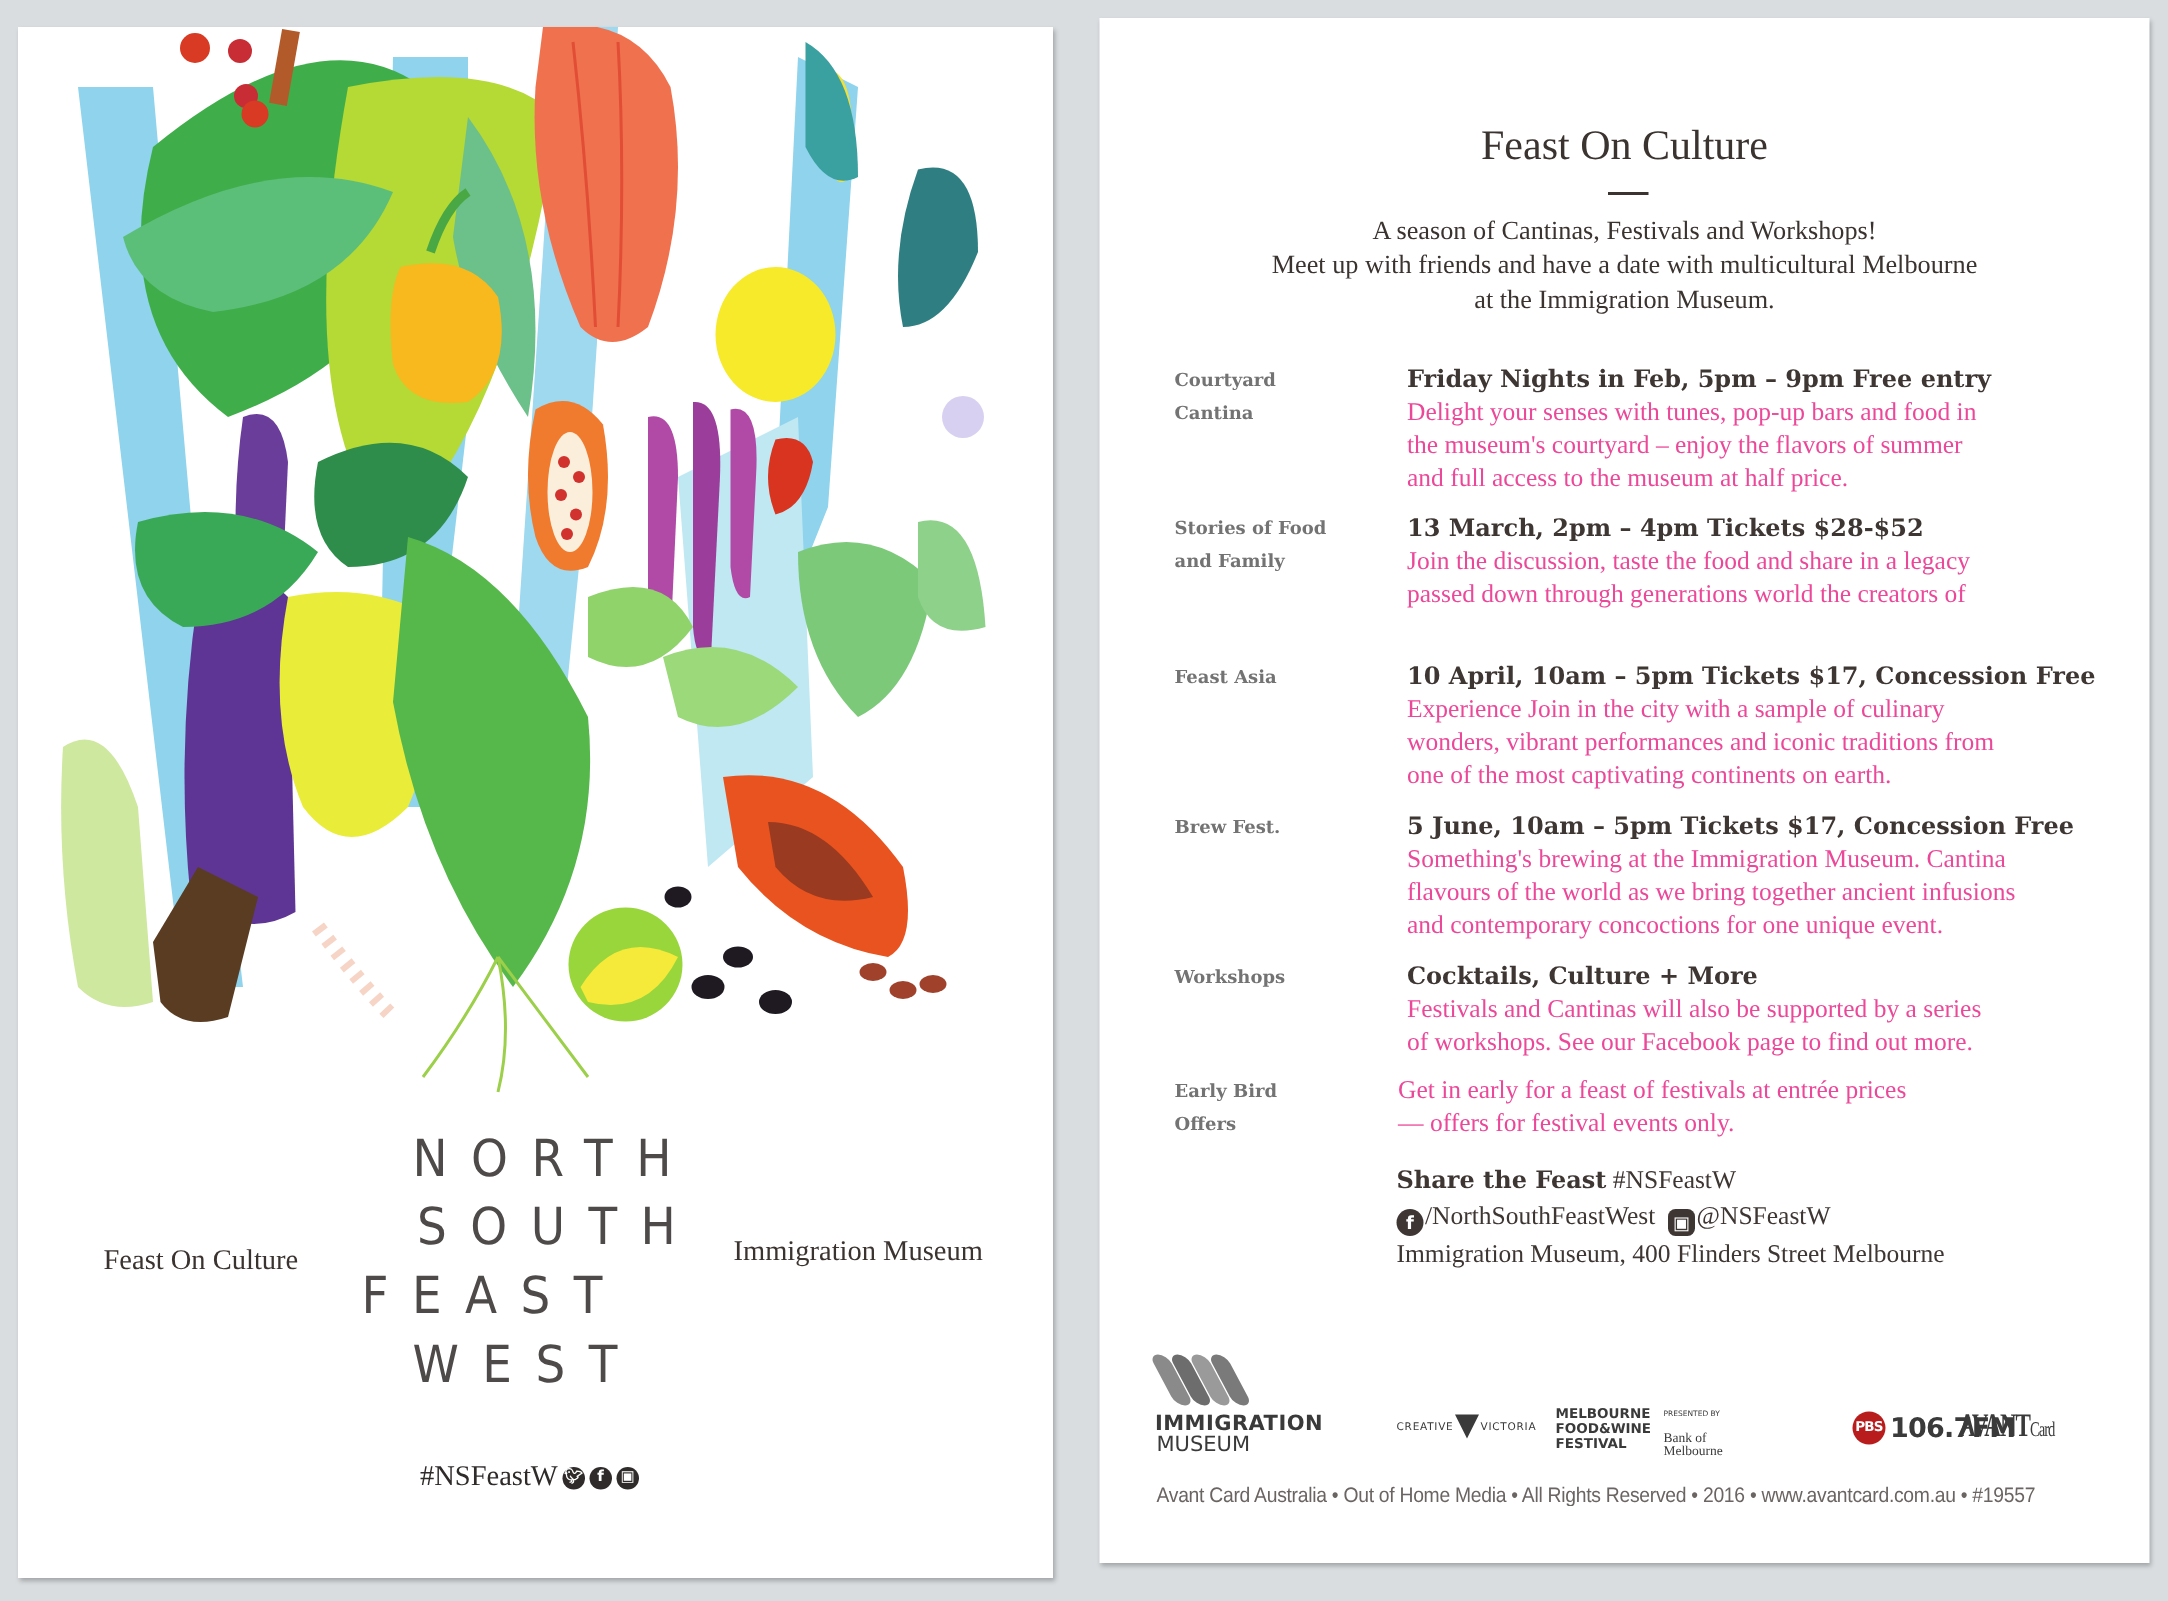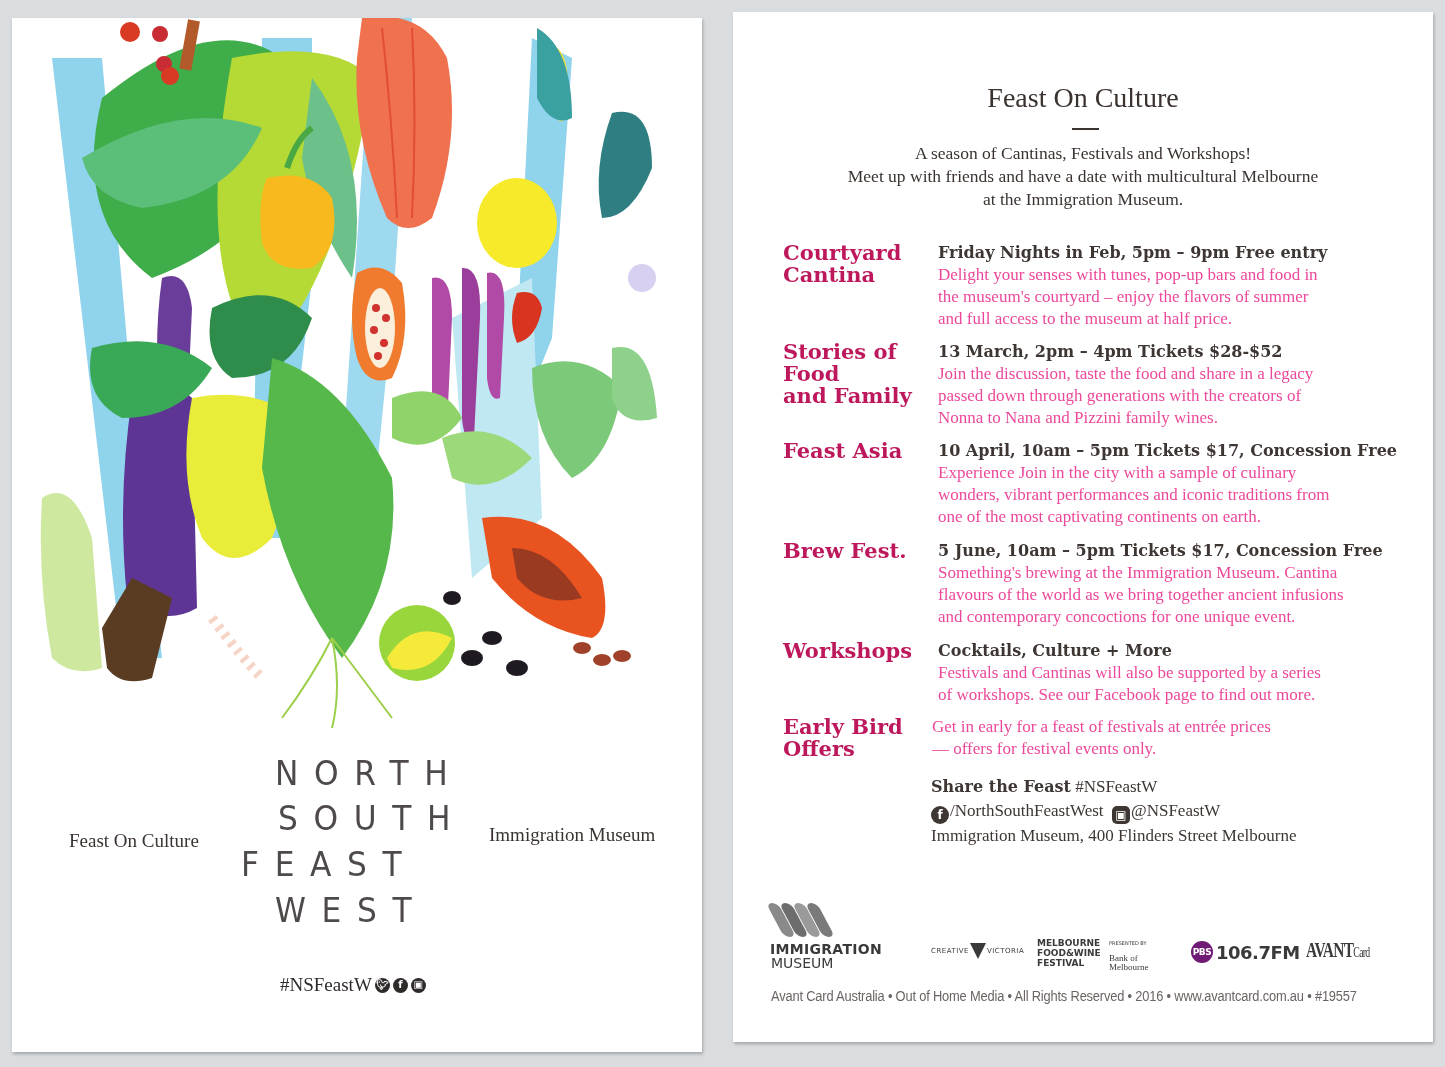--- a/index.html
+++ b/index.html
@@ -50,21 +50,21 @@
     font-family:"Liberation Serif", serif; font-size:28px; color:#3a3330;
   }
   #back-rule { position:absolute; left:339px; top:116px; width:27px; height:2px; background:#3a3330; }
   #back-intro {
     position:absolute; left:0; width:100%; top:130px; text-align:center;
     font-family:"Liberation Serif", serif; font-size:17.5px; line-height:23px; color:#3a3330;
   }
   .event { position:absolute; left:0; width:700px; }
   .event-name {
     position:absolute; left:50px; width:140px;
-    font-family:"DejaVu Serif", serif; font-weight:bold; font-size:21px; line-height:22px; color:#be185d;
+    font-family:"DejaVu Serif", serif; font-weight:bold; font-size:12px; line-height:22px; color:#737373;
   }
   .event-body { position:absolute; left:205px; width:460px; }
   .event-head {
     font-family:"DejaVu Serif", serif; font-weight:bold; font-size:16px; line-height:22px; color:#3e3633;
     white-space:nowrap;
   }
   .event-desc {
     font-family:"Liberation Serif", serif; font-size:17px; line-height:22px; color:#ec4899;
   }
   #share { position:absolute; left:198px; top:763px; font-family:"Liberation Serif", serif; font-size:17px; line-height:24px; color:#3e3633; }
@@ -83,21 +83,21 @@
   #sp-immig .mark { width:60px; height:28px; position:relative; }
   #sp-immig .bar { position:absolute; width:12px; height:34px; top:-2px; border-radius:6px; transform:skewX(28deg); }
   #sp-immig .t1 { font-weight:bold; font-size:14px; letter-spacing:0.3px; margin-top:8px; margin-left:-1px; }
   #sp-immig .t2 { font-size:14px; line-height:12px; }
   #sp-creative { left:160px; top:38px; font-size:7px; font-weight:normal; letter-spacing:0.5px; display:flex; align-items:center; gap:1px; }
   #sp-creative .tri { width:0; height:0; border-left:8px solid transparent; border-right:8px solid transparent; border-top:16px solid #3a3a3a; }
   #sp-mfwf { left:266px; top:33px; font-size:9px; font-weight:bold; line-height:10px; }
   #sp-bank { left:338px; top:34px; font-family:"Liberation Serif", serif; font-size:9px; line-height:9px; }
   #sp-bank .tiny { font-size:5px; font-family:"DejaVu Sans", sans-serif; }
   #sp-pbs { left:420px; top:36px; font-weight:bold; font-size:18px; display:flex; align-items:center; gap:3px; letter-spacing:-0.5px; }
-  #sp-pbs .circ { width:22px; height:22px; border-radius:50%; background:#701a75; color:#fff; font-size:9px; display:flex; align-items:center; justify-content:center; }
+  #sp-pbs .circ { width:22px; height:22px; border-radius:50%; background:#b91c1c; color:#fff; font-size:9px; display:flex; align-items:center; justify-content:center;margin-left:44px; }
   #sp-avant { left:535px; top:32px; font-family:"Liberation Serif", serif; font-size:22px; font-weight:bold; transform:scaleX(0.7); transform-origin:left; letter-spacing:-1px; }
   #sp-avant small { font-size:14px; font-weight:normal; }
   #footer-credit {
     position:absolute; left:38px; top:976px; width:640px;
     font-family:"Liberation Sans", sans-serif; font-size:14px; color:#6a6462; letter-spacing:-0.2px;
     transform:scaleX(0.92); transform-origin:left;
   }
 </style>
 </head>
 <body>
@@ -233,22 +233,21 @@
 
   <div class="event" style="top:329px;">
     <div class="event-name">
       <div>Stories of Food</div>
       <div>and Family</div>
     </div>
     <div class="event-body">
       <div class="event-head">13 March, 2pm – 4pm Tickets $28-$52</div>
       <div class="event-desc">
         <div>Join the discussion, taste the food and share in a legacy</div>
-        <div>passed down through  generations with the creators of</div>
-        <div>Nonna to Nana and Pizzini family wines.</div>
+        <div>passed down through  generations world the creators of</div>
       </div>
     </div>
   </div>
 
   <div class="event" style="top:428px;">
     <div class="event-name">
       <div>Feast Asia</div>
     </div>
     <div class="event-body">
       <div class="event-head">10 April, 10am – 5pm Tickets $17, Concession Free</div>

